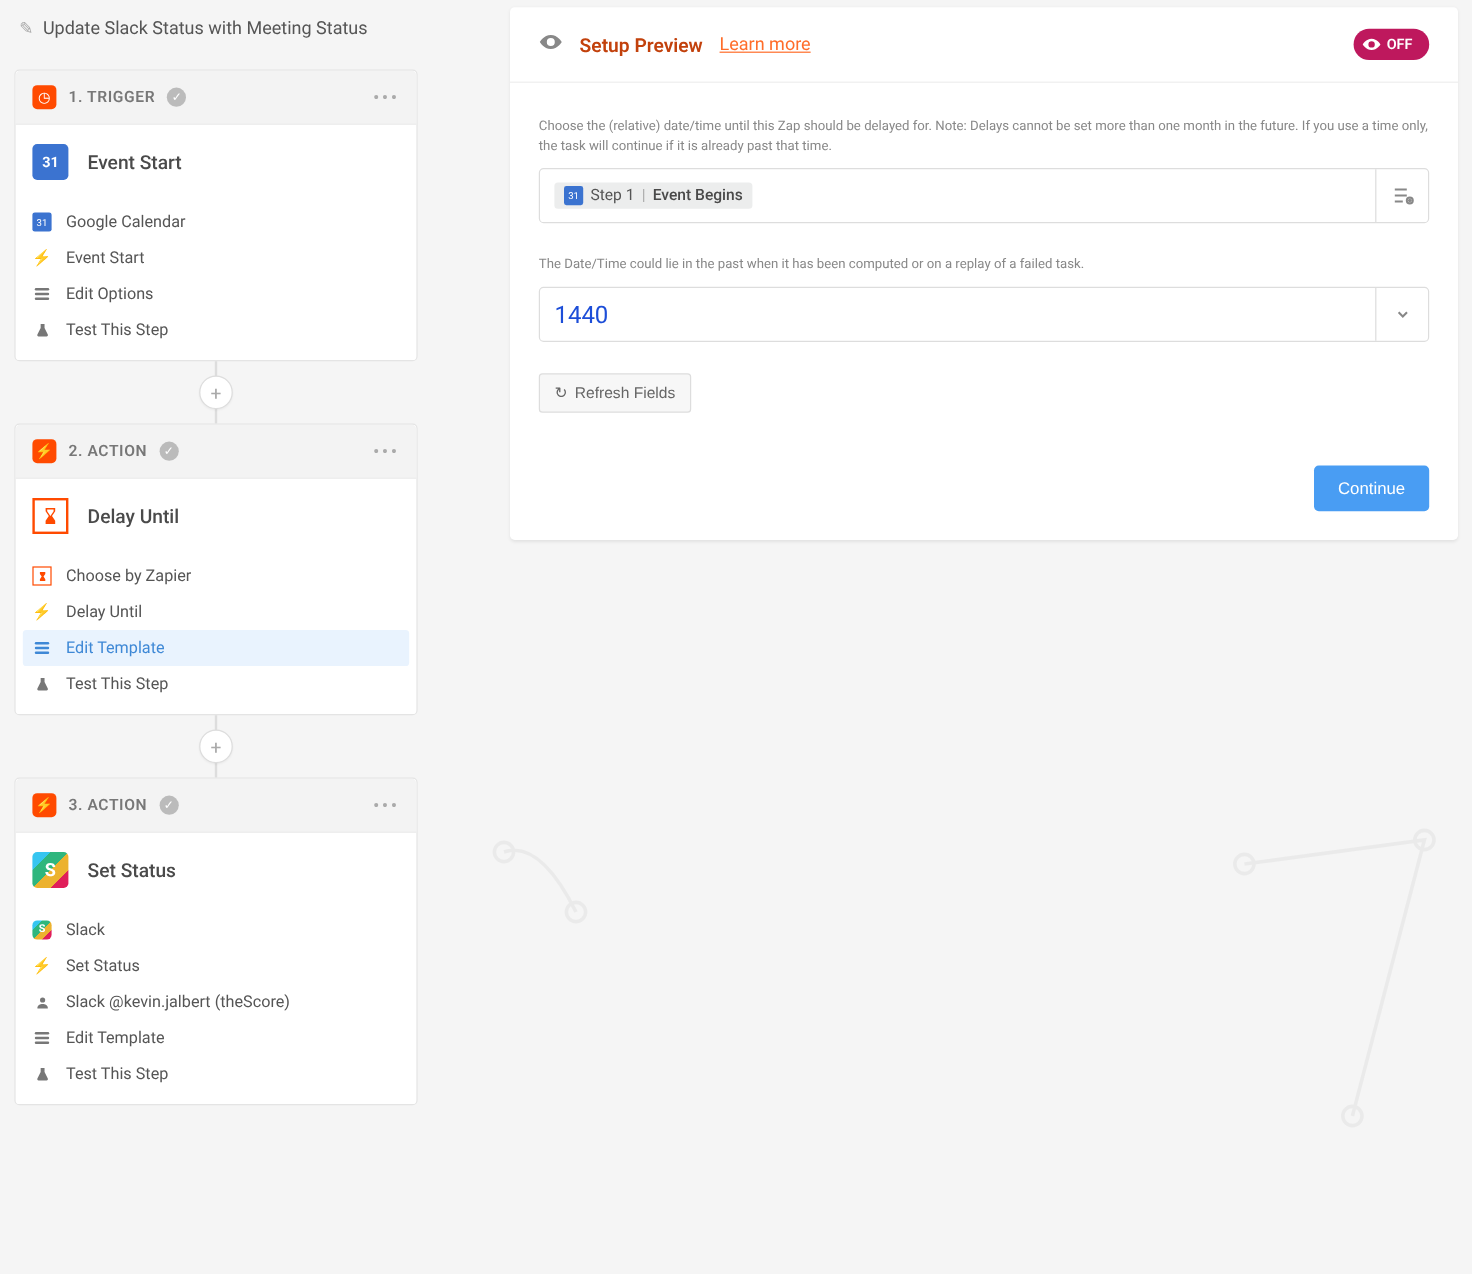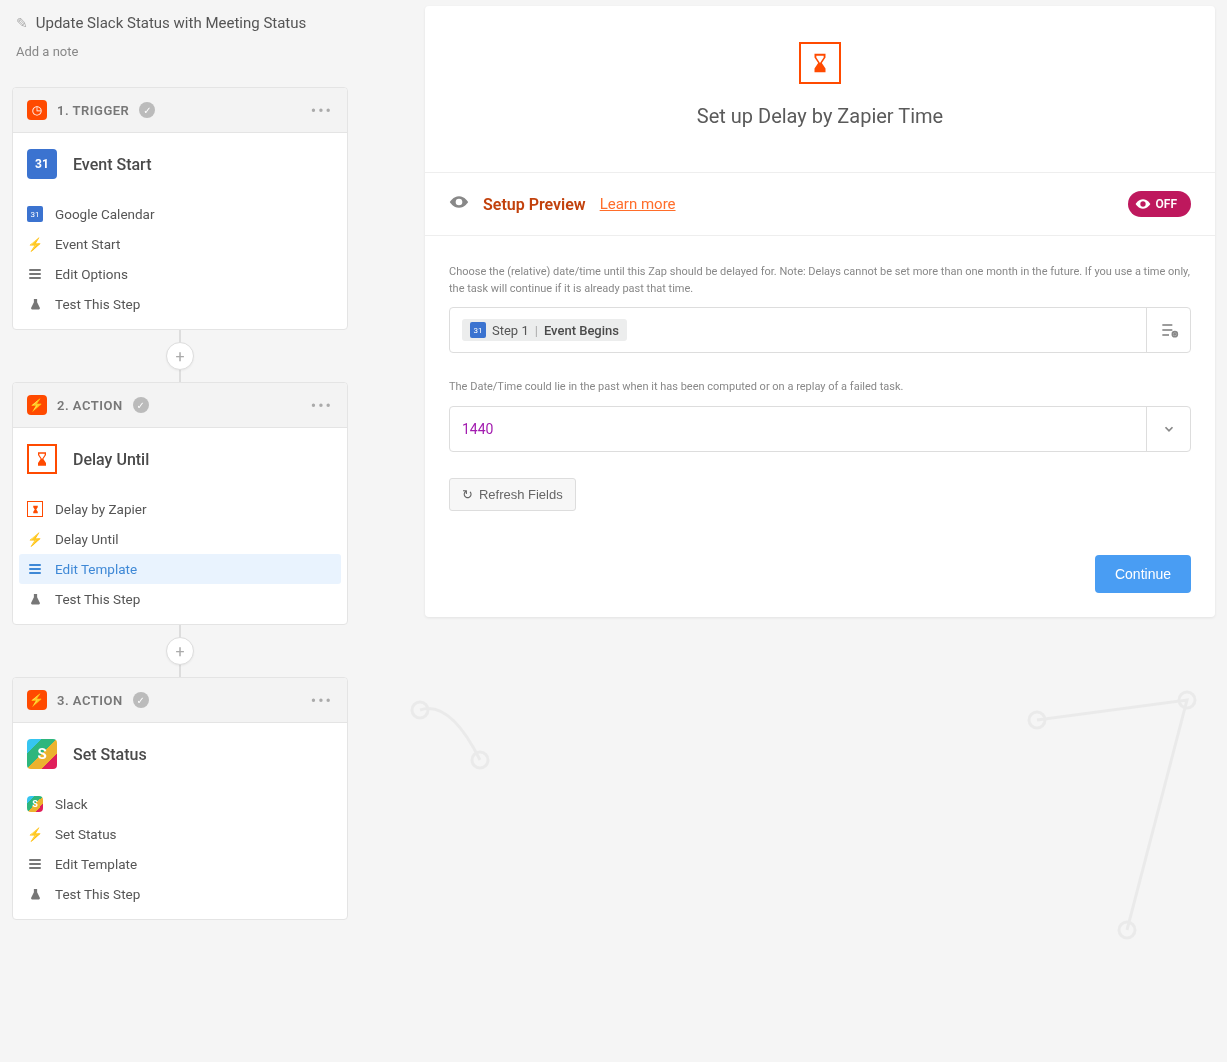--- a/index.html
+++ b/index.html
@@ -59,21 +59,21 @@
 .field-hint-icons { color: #999; font-size: 11px; }
 .field-help { color: #888; font-size: 11px; line-height: 1.5; margin-bottom: 10px; }
 
 .input-wrap { border: 1px solid #ddd; border-radius: 4px; display: flex; align-items: stretch; }
 .input-main { flex: 1; padding: 10px 12px; display: flex; align-items: center; gap: 6px; min-height: 44px; }
 .input-side { width: 44px; border-left: 1px solid #ddd; display: flex; align-items: center; justify-content: center; color: #888; cursor: pointer; }
 .pill { background: #eceded; border-radius: 3px; padding: 3px 8px; display: inline-flex; align-items: center; gap: 6px; font-size: 13px; color: #555; }
 .pill-gcal { width: 16px; height: 16px; background: #3b73d0; color:#fff; font-size:8px; display:flex;align-items:center;justify-content:center;border-radius:2px; }
 .pill-sep { color: #aaa; }
 .pill-bold { font-weight: 500; color: #4a4a4a; }
-.plain-input { color: #a21caf; font-size: 14px; }
+.plain-input { color: #1d4ed8; font-size: 20px; }
 .num123 { color: #888; font-size: 12px; letter-spacing: 2px; }
 
 .refresh-btn { border: 1px solid #ddd; background: #f7f7f7; color: #666; font-size: 13px; padding: 8px 12px; border-radius: 3px; cursor: pointer; display: inline-flex; align-items: center; gap: 6px; }
 
 .continue-row { padding: 24px; text-align: right; }
 .continue-btn { background: #499df3; color: #fff; border: none; padding: 11px 20px; border-radius: 4px; font-size: 14px; cursor: pointer; }
 
 .bg-deco { position: absolute; pointer-events: none; opacity: 0.25; }
 .bg-deco.d1 { left: 390px; top: 680px; }
 .bg-deco.d2 { right: 10px; top: 680px; }
@@ -97,21 +97,20 @@
     <circle cx="170" cy="20" r="8" fill="none" stroke="#ccc" stroke-width="3"></circle>
     <circle cx="110" cy="250" r="8" fill="none" stroke="#ccc" stroke-width="3"></circle>
     <path d="M20 40 L170 20 L110 250" fill="none" stroke="#ccc" stroke-width="3"></path>
   </svg>
 
 <div class="left-panel">
   <div class="zap-title-row">
     <span class="pencil-icon">✎</span>
     <span class="zap-title">Update Slack Status with Meeting Status</span>
   </div>
-  <div class="add-note">Add a note</div>
 
   <div class="step-card">
     <div class="step-header">
       <div class="step-header-icon" style="background:#ff4a00;color:#fff;">◷</div>
       <span class="step-kind">1. TRIGGER</span>
       <span class="check-circle">✓</span>
       <span class="step-menu">•••</span>
     </div>
     <div class="step-title-row">
       <div class="step-app-icon gcal-icon">31</div>
@@ -169,21 +168,21 @@
     </div>
     <div class="step-items">
       <div class="step-item">
           <span class="step-item-icon">
             <span class="mini-delay-icon">
               <svg class="hourglass" viewBox="0 0 24 24">
                 <path d="M6 2h12v4l-4 6 4 6v4H6v-4l4-6-4-6V2z"></path>
               </svg>
             </span>
           </span>
-          <span>Delay by Zapier</span>
+          <span>Choose by Zapier</span>
         </div>
       <div class="step-item">
           <span class="step-item-icon bolt-icon">⚡</span>
           <span>Delay Until</span>
         </div>
       <div class="step-item active">
           <span class="step-item-icon">
             <span class="list-icon-lines">
               <span style="background:#3e88d6"></span>
               <span style="background:#3e88d6"></span>
@@ -227,20 +226,29 @@
             </span>
           </span>
           <span>Slack</span>
         </div>
       <div class="step-item">
           <span class="step-item-icon bolt-icon">⚡</span>
           <span>Set Status</span>
         </div>
       <div class="step-item">
           <span class="step-item-icon">
+            <svg width="13" height="13" viewBox="0 0 24 24" fill="#777">
+              <circle cx="12" cy="8" r="4"></circle>
+              <path d="M4 20c0-4 4-6 8-6s8 2 8 6v1H4z"></path>
+            </svg>
+          </span>
+          <span>Slack @kevin.jalbert (theScore)</span>
+        </div>
+      <div class="step-item">
+          <span class="step-item-icon">
             <span class="list-icon-lines">
               <span></span>
               <span></span>
               <span></span>
             </span>
           </span>
           <span>Edit Template</span>
         </div>
       <div class="step-item">
           <span class="step-item-icon">
@@ -248,28 +256,20 @@
               <path d="M9 2v6l-5 10c-.7 1.4.3 3 1.8 3h12.4c1.5 0 2.5-1.6 1.8-3L15 8V2H9z"></path>
             </svg>
           </span>
           <span>Test This Step</span>
         </div>
     </div>
   </div>
 </div>
 
 <div class="right-panel">
-  <div class="right-header">
-    <div class="right-icon-box">
-        <svg class="hourglass" width="22" height="22" viewBox="0 0 24 24">
-          <path d="M6 2h12v4l-4 6 4 6v4H6v-4l4-6-4-6V2zm2 2v2l4 6 4-6V4H8z"></path>
-        </svg>
-      </div>
-    <div class="right-title">Set up Delay by Zapier Time</div>
-  </div>
 
   <div class="preview-row">
     <span class="eye-icon"><svg width="20" height="20" viewBox="0 0 24 24" fill="#888">
           <path d="M12 5c-7 0-11 7-11 7s4 7 11 7 11-7 11-7-4-7-11-7zm0 11a4 4 0 110-8 4 4 0 010 8z"></path>
         </svg></span>
     <span class="preview-label">Setup Preview</span>
     <a class="learn-more">Learn more</a>
     <div class="toggle">
       <span class="toggle-knob">
           <svg width="16" height="16" viewBox="0 0 24 24" fill="#fff">

